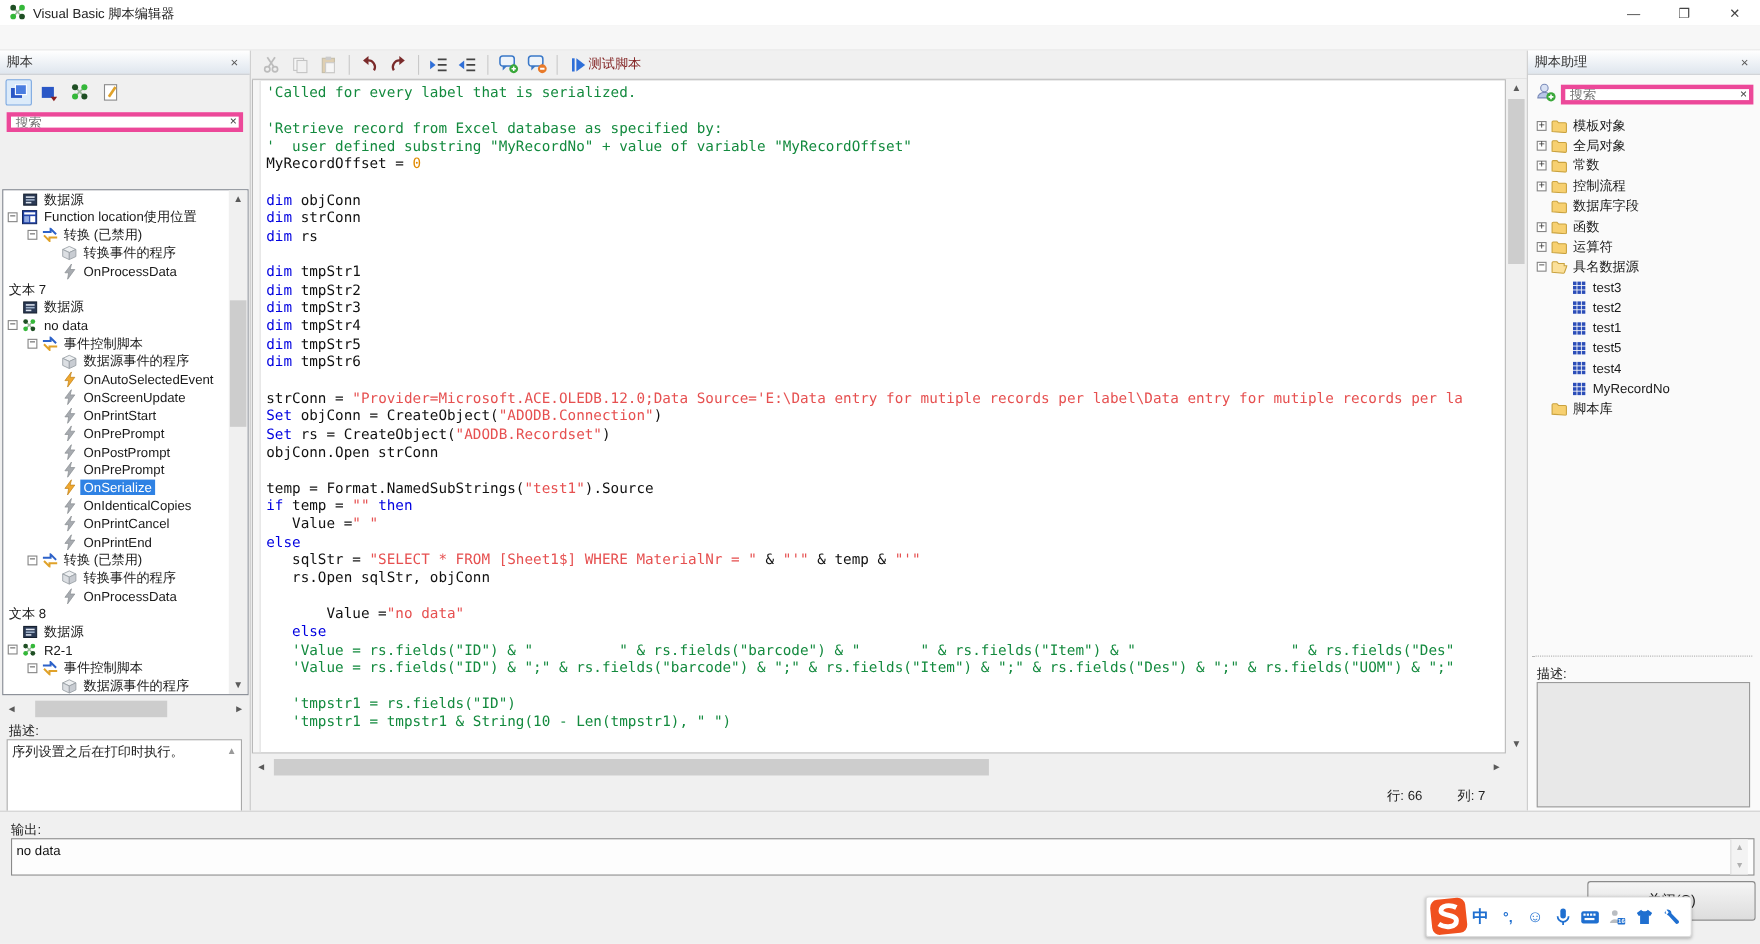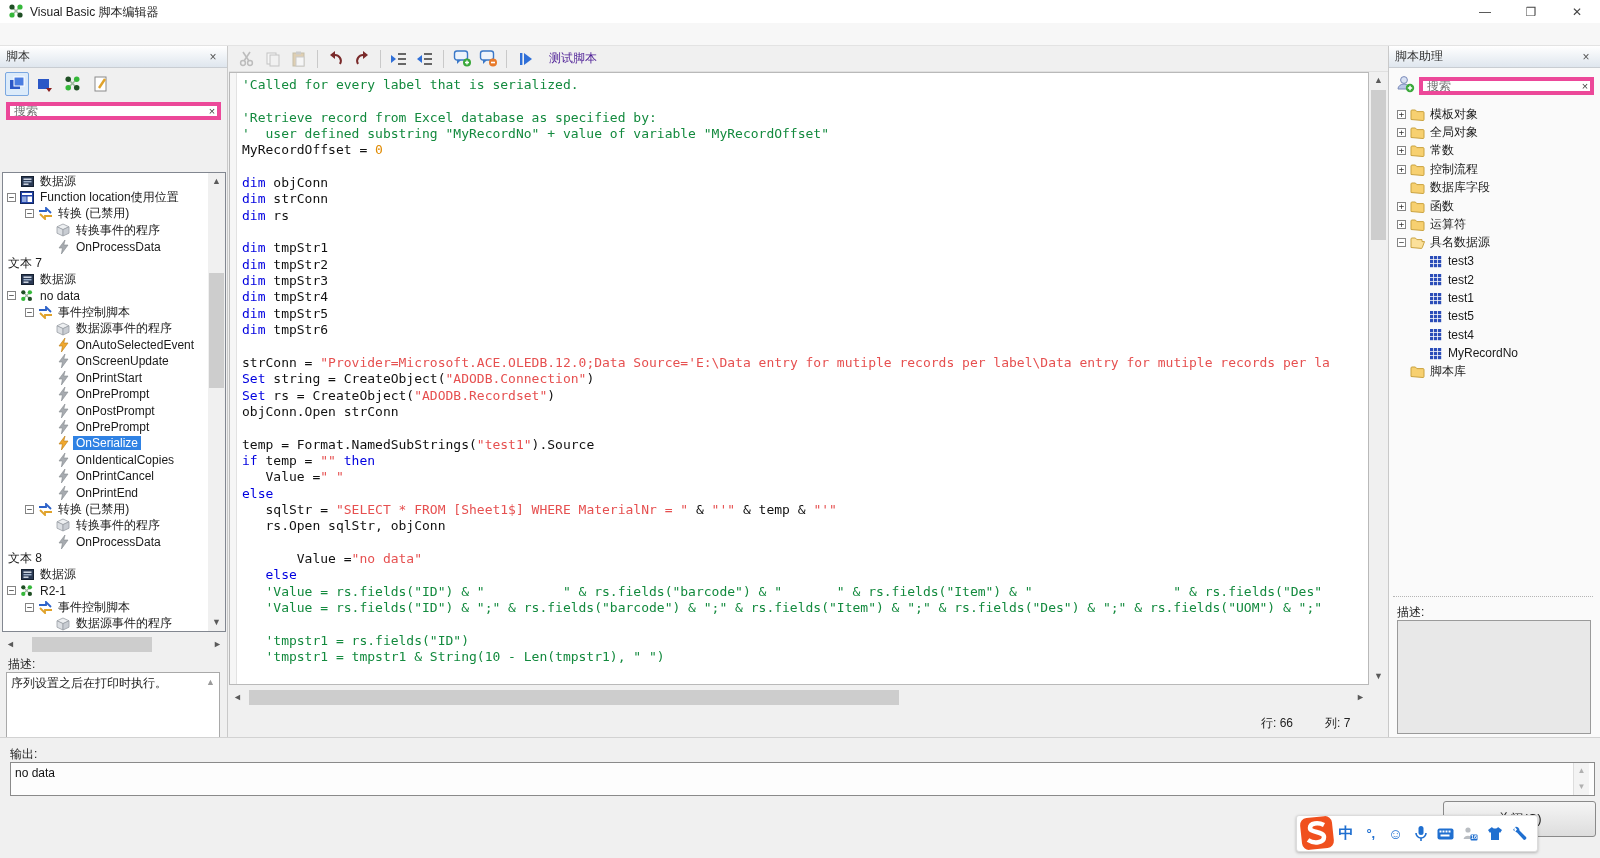--- a/index.html
+++ b/index.html
@@ -55,21 +55,21 @@
 
   .desc-label { position:absolute; left:8px; top:610px; font-size:12px; color:#222; }
   .desc-box { position:absolute; left:6px; top:626px; width:214px; height:104px; background:#fff; border:1px solid #a9a9a9;
               font-size:12px; padding:2px 18px 2px 4px; color:#222; }
   .desc-box .sarr { position:absolute; right:2px; width:13px; font-size:9px; color:#9a9a9a; text-align:center; }
 
   
   .ed-toolbar { height:26px; display:flex; align-items:center; gap:2px; padding:0 6px; background:#f0f0f0; border-bottom:1px solid #e0e0e0;}
   .ed-tool { width:24px; height:22px; display:flex; align-items:center; justify-content:center; }
   .ed-sep { width:1px; height:18px; background:#c9c9c9; margin:0 4px; }
-  .ed-test { display:flex; align-items:center; gap:16px; padding:0 6px; font-size:12px; color:#4c1d95; }
+  .ed-test { display:flex; align-items:center; gap:2px; padding:0 6px; font-size:12px; color:#7f1d1d; }
   .dim { opacity:.42; }
 
   
   .editor { position:absolute; left:0; top:26px; width:1140px; height:613px; background:#fff; border:1px solid #b9b9b9; overflow:hidden; }
   .fold-margin { position:absolute; left:0; top:0; bottom:0; width:7px; background:#f6f6f6; border-right:1px solid #e2e2e2; }
   .code { position:absolute; left:12px; top:4px; right:0; bottom:0;
           font-family:"DejaVu Sans Mono",monospace; font-size:13px; }
   .code-line { height:16.35px; white-space:pre; }
   .code-line span.c { color:#138a3e; }
   .code-line span.k { color:#0000e0; }
@@ -607,21 +607,21 @@
           <div class="code-line"><span class="k">dim</span><span class="p"> rs</span></div>
           <div class="code-line"></div>
           <div class="code-line"><span class="k">dim</span><span class="p"> tmpStr1</span></div>
           <div class="code-line"><span class="k">dim</span><span class="p"> tmpStr2</span></div>
           <div class="code-line"><span class="k">dim</span><span class="p"> tmpStr3</span></div>
           <div class="code-line"><span class="k">dim</span><span class="p"> tmpStr4</span></div>
           <div class="code-line"><span class="k">dim</span><span class="p"> tmpStr5</span></div>
           <div class="code-line"><span class="k">dim</span><span class="p"> tmpStr6</span></div>
           <div class="code-line"></div>
           <div class="code-line"><span class="p">strConn = </span><span class="s">"Provider=Microsoft.ACE.OLEDB.12.0;Data Source='E:\Data entry for mutiple records per label\Data entry for mutiple records per la</span></div>
-          <div class="code-line"><span class="k">Set</span><span class="p"> string = CreateObject(</span><span class="s">"ADODB.Connection"</span><span class="p">)</span></div>
+          <div class="code-line"><span class="k">Set</span><span class="p"> objConn = CreateObject(</span><span class="s">"ADODB.Connection"</span><span class="p">)</span></div>
           <div class="code-line"><span class="k">Set</span><span class="p"> rs = CreateObject(</span><span class="s">"ADODB.Recordset"</span><span class="p">)</span></div>
           <div class="code-line"><span class="p">objConn.Open strConn</span></div>
           <div class="code-line"></div>
           <div class="code-line"><span class="p">temp = Format.NamedSubStrings(</span><span class="s">"test1"</span><span class="p">).Source</span></div>
           <div class="code-line"><span class="k">if</span><span class="p"> temp = </span><span class="s">""</span><span class="p"> </span><span class="k">then</span></div>
           <div class="code-line"><span class="p">   Value =</span><span class="s">" "</span></div>
           <div class="code-line"><span class="k">else</span></div>
           <div class="code-line"><span class="p">   sqlStr = </span><span class="s">"SELECT * FROM [Sheet1$] WHERE MaterialNr = "</span><span class="p"> &amp; </span><span class="s">"'"</span><span class="p"> &amp; temp &amp; </span><span class="s">"'"</span></div>
           <div class="code-line"><span class="p">   rs.Open sqlStr, objConn</span></div>
           <div class="code-line"></div>

